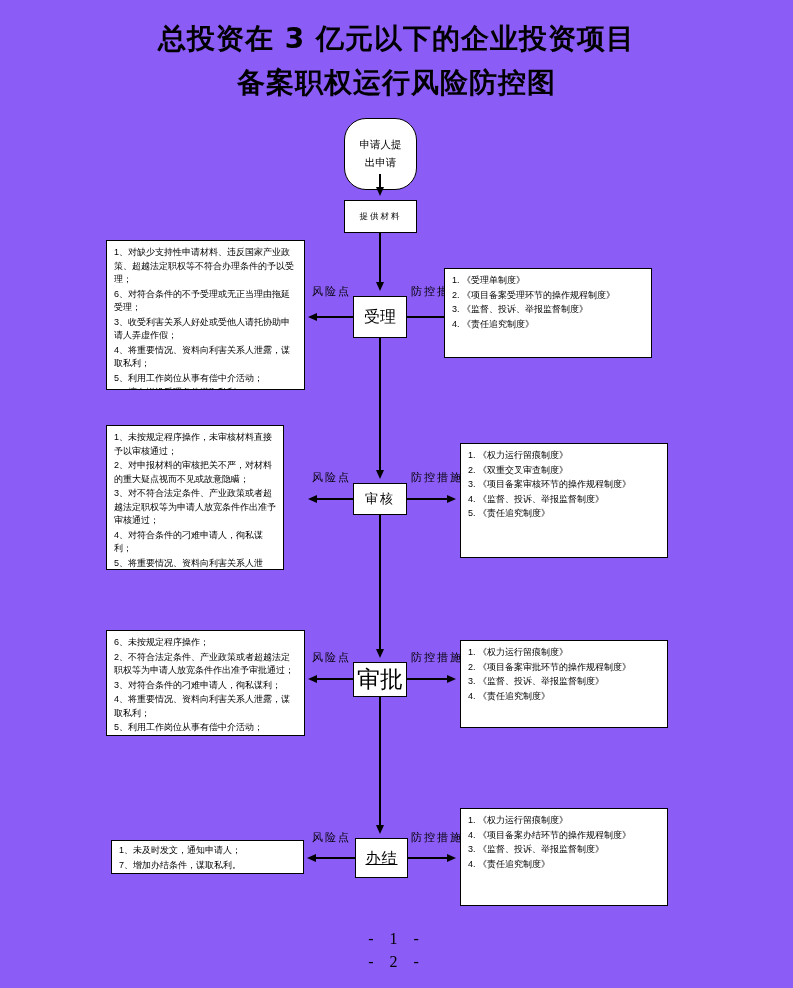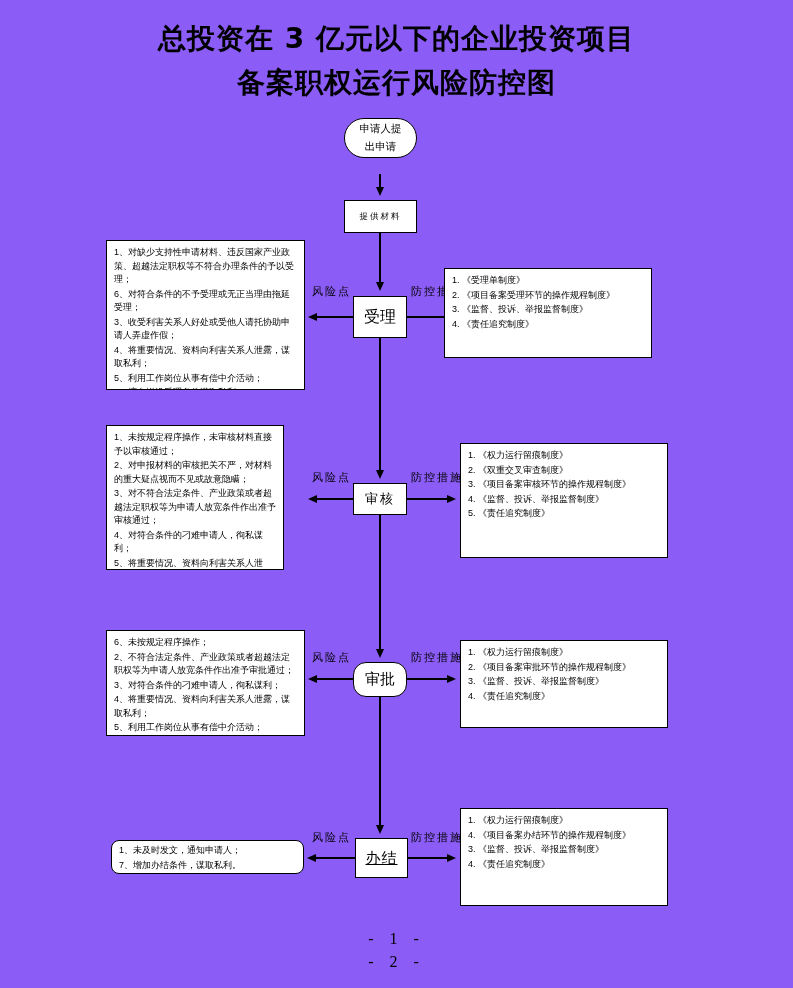--- a/index.html
+++ b/index.html
@@ -7,21 +7,21 @@
         font-family:"Liberation Sans",sans-serif;color:#000;}
   .title{position:absolute;left:0;width:100%;text-align:center;font-weight:bold;
          font-size:28px;font-family:"DejaVu Sans",sans-serif;letter-spacing:1px;}
   .node{position:absolute;border:1.5px solid #000;display:flex;align-items:center;
         justify-content:center;text-align:center;background:#fff;box-sizing:border-box;}
   .stadium{border-radius:22px;font-size:10.5px;line-height:1.7;padding:4px 10px;}
   .smallrect{font-size:8.5px;letter-spacing:2px;}
   .stagebox{font-family:"DejaVu Sans",sans-serif;}
   .stage-accept{font-size:16px;}
   .stage-review{font-size:13px;letter-spacing:2px;}
-  .stage-approve{font-size:15px;border-radius:13px;}
+  .stage-approve{font-size:23px;}
   .stage-complete{font-size:15px;letter-spacing:1px;}
   .textbox{position:absolute;border:1px solid #000;box-sizing:border-box;background:#fff;
            font-size:9px;line-height:1.5;padding:5px 7px;overflow:hidden;}
   .box-line{margin:0 0 1px 0;}
   .flowlabel{position:absolute;font-size:11px;letter-spacing:2px;white-space:nowrap;}
   .varrow{position:absolute;width:2px;background:#000;}
   .varrow::after{content:"";position:absolute;left:50%;bottom:-8px;transform:translateX(-50%);
                  border:4.5px solid transparent;border-top:9px solid #000;}
   .harrow{position:absolute;height:1.5px;background:#000;}
   .harrow.head-left::before{content:"";position:absolute;left:-8px;top:50%;transform:translateY(-50%);
@@ -32,21 +32,21 @@
                font-family:"Liberation Serif",serif;letter-spacing:6px;}
 </style>
 </head>
 <body>
 
 <div class="page">
 
   <div class="title" style="top:20px;">总投资在 3 亿元以下的企业投资项目</div>
   <div class="title" style="top:64px;">备案职权运行风险防控图</div>
 
-  <div class="node stadium" style="left:344px;top:118px;width:73px;height:40px;">申请人提出申请</div>
+  <div class="node stadium" style="left:344px;top:118px;width:73px;height:72px;">申请人提出申请</div>
 
   <div class="varrow" style="left:379px;top:174px;height:18px;"></div>
 
   <div class="node smallrect" style="left:344px;top:200px;width:73px;height:33px;border-width:1px;">提供材料</div>
 
   <div class="varrow" style="left:379px;top:233px;height:54px;"></div>
 
   <div class="textbox" style="left:106px;top:240px;width:199px;height:150px;">
       <div class="box-line">1、对缺少支持性申请材料、违反国家产业政策、超越法定职权等不符合办理条件的予以受理；</div>
       <div class="box-line">6、对符合条件的不予受理或无正当理由拖延受理；</div>
@@ -106,21 +106,21 @@
   <div class="harrow head-right" style="left:407px;top:678px;width:45px;"></div>
   <div class="textbox" style="left:460px;top:640px;width:208px;height:88px;">
       <div class="box-line">1. 《权力运行留痕制度》</div>
       <div class="box-line">2. 《项目备案审批环节的操作规程制度》</div>
       <div class="box-line">3. 《监督、投诉、举报监督制度》</div>
       <div class="box-line">4. 《责任追究制度》</div>
     </div>
 
   <div class="varrow" style="left:379px;top:697px;height:133px;"></div>
 
-  <div class="textbox" style="left:111px;top:840px;width:193px;height:34px;padding-top:3px;border-radius:8px;">
+  <div class="textbox" style="left:111px;top:840px;width:193px;height:34px;padding-top:3px;">
       <div class="box-line">1、未及时发文，通知申请人；</div>
       <div class="box-line">7、增加办结条件，谋取私利。</div>
     </div>
   <div class="flowlabel" style="left:312px;top:830px;">风险点</div>
   <div class="flowlabel" style="left:411px;top:830px;">防控措施</div>
   <div class="node stagebox stage-complete" style="left:355px;top:838px;width:53px;height:40px;text-decoration:underline;">办结</div>
   <div class="harrow head-left" style="left:311px;top:857px;width:44px;"></div>
   <div class="harrow head-right" style="left:408px;top:857px;width:44px;"></div>
   <div class="textbox" style="left:460px;top:808px;width:208px;height:98px;">
       <div class="box-line">1. 《权力运行留痕制度》</div>

